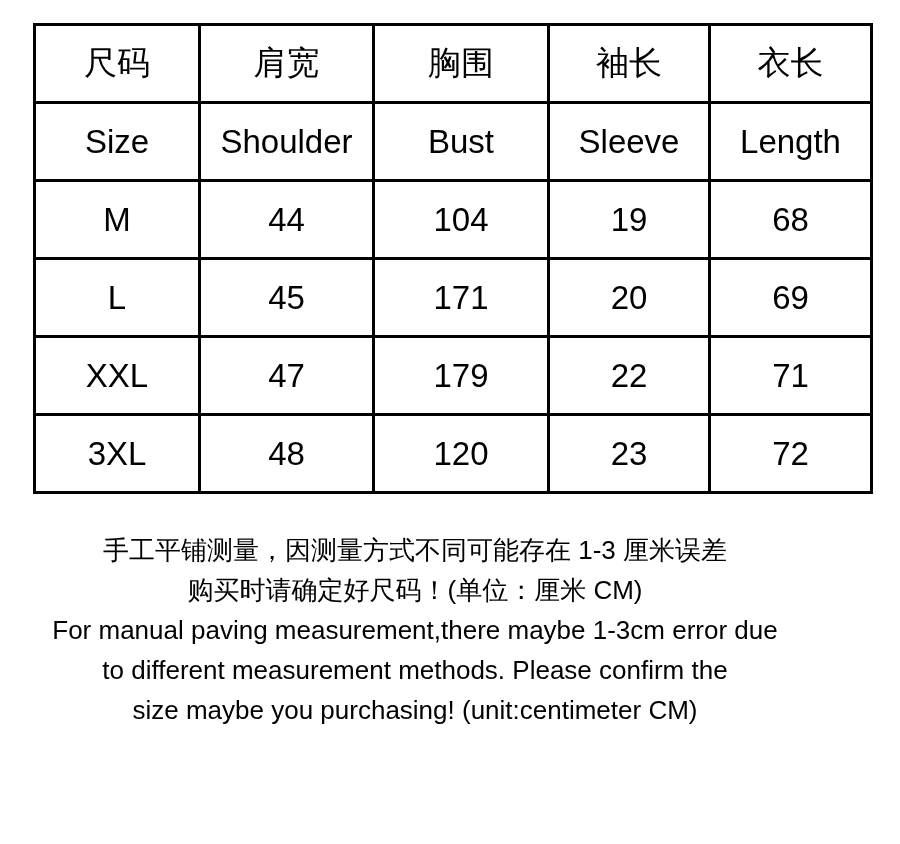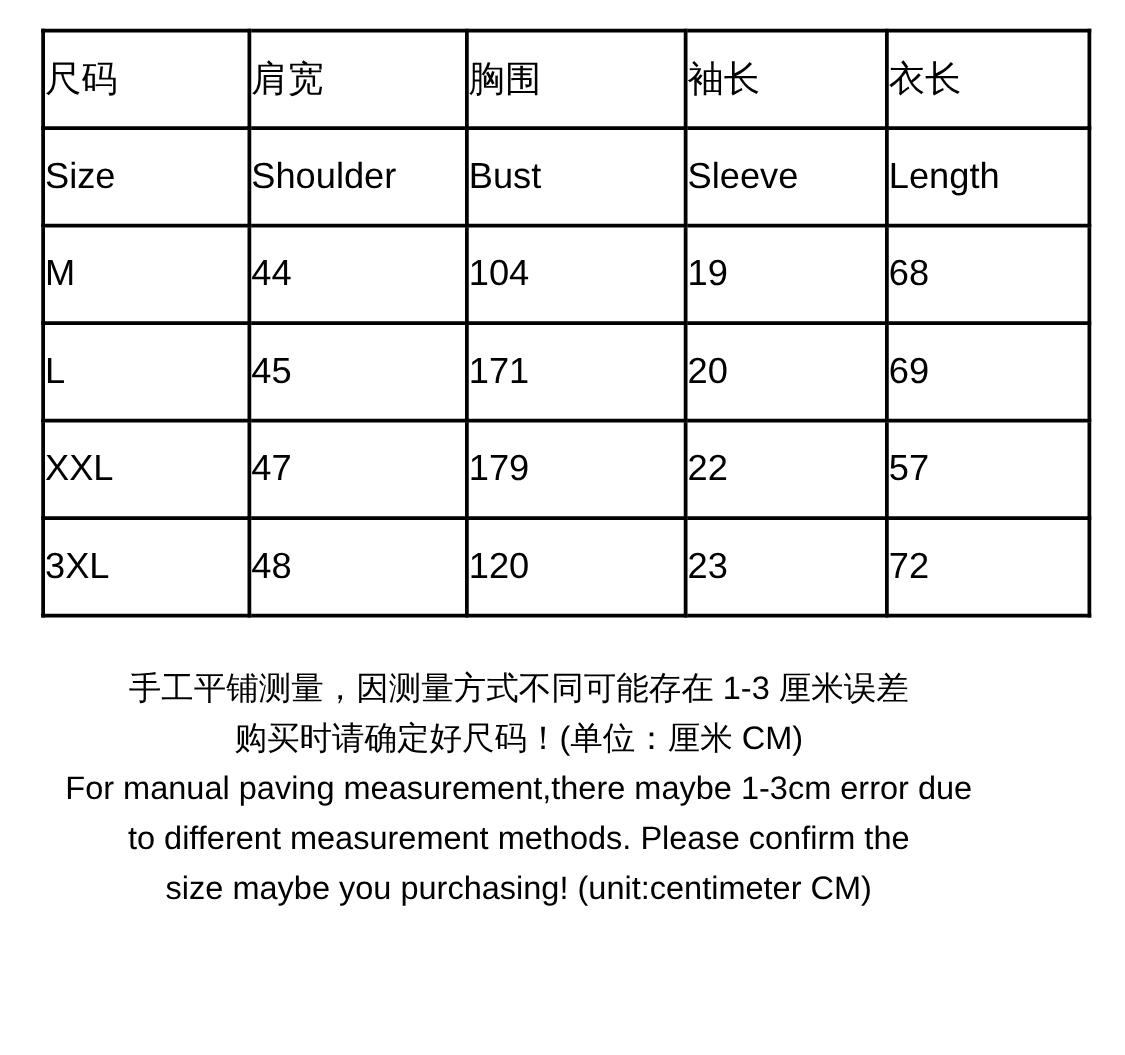--- a/index.html
+++ b/index.html
@@ -19,23 +19,24 @@
     position: relative;
   }
   table.size-chart {
     border-collapse: collapse;
     table-layout: fixed;
     margin: 23px 0 0 33px;
     width: 837px;
   }
   table.size-chart td {
     border: 3px solid #000000;
+    text-align: center;
     vertical-align: middle;
     height: 78px;
-    font-size: 29px;
+    font-size: 33px;
     padding: 0;
     background: #ffffff;
   }
   .footer {
     margin-top: 36px;
     text-align: center;
     width: 830px;
   }
   .footer p {
     margin: 0;
@@ -84,21 +85,21 @@
         <td>45</td>
         <td>171</td>
         <td>20</td>
         <td>69</td>
       </tr>
       <tr>
         <td>XXL</td>
         <td>47</td>
         <td>179</td>
         <td>22</td>
-        <td>57</td>
+        <td>71</td>
       </tr>
       <tr>
         <td>3XL</td>
         <td>48</td>
         <td>120</td>
         <td>23</td>
         <td>72</td>
       </tr>
     </tbody>
   </table>

